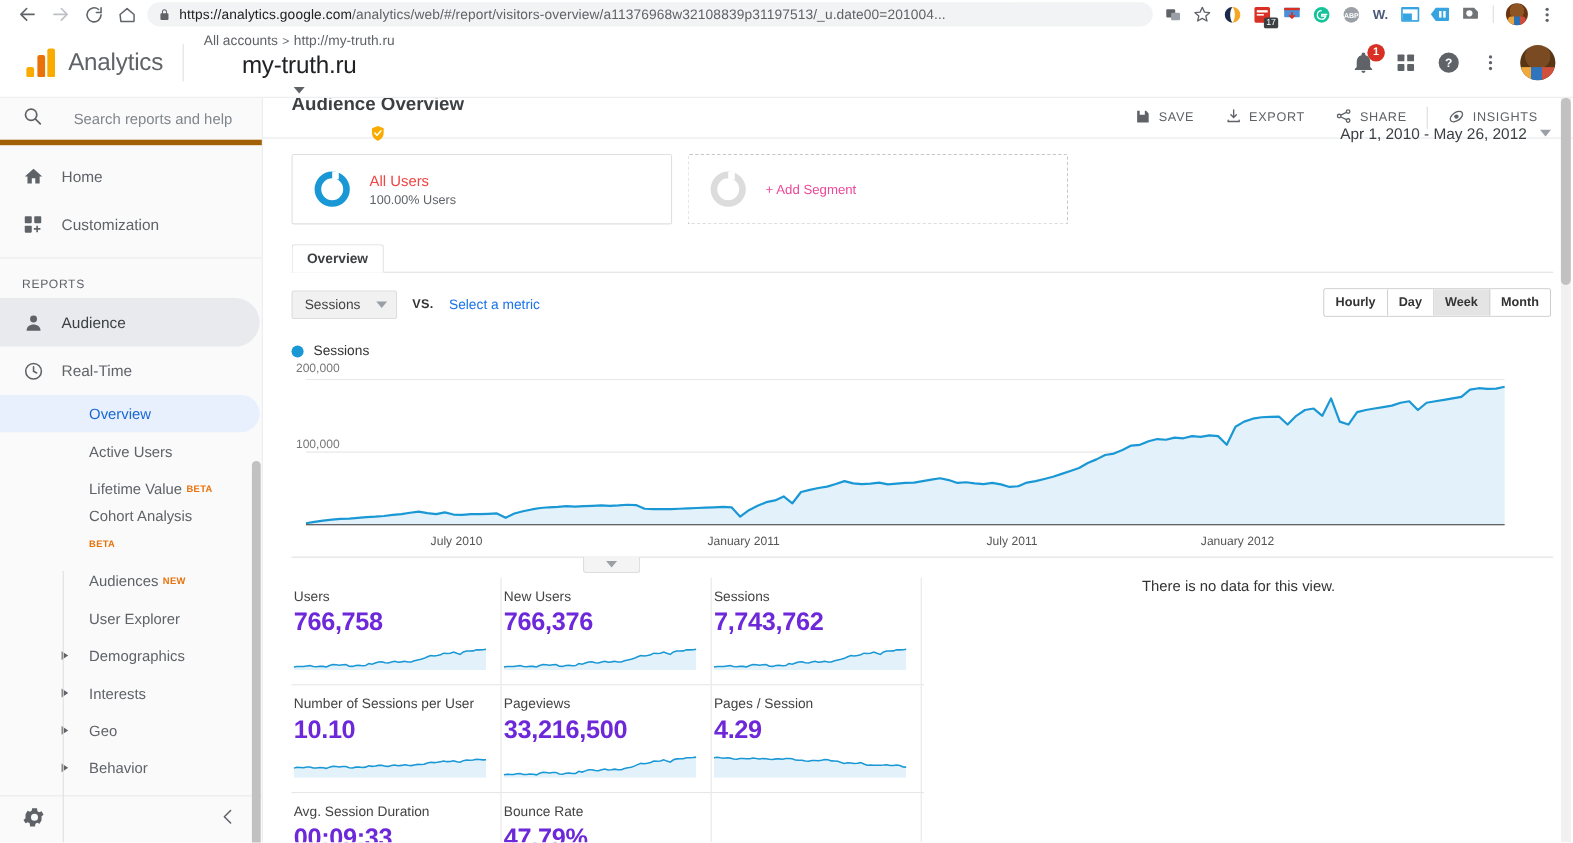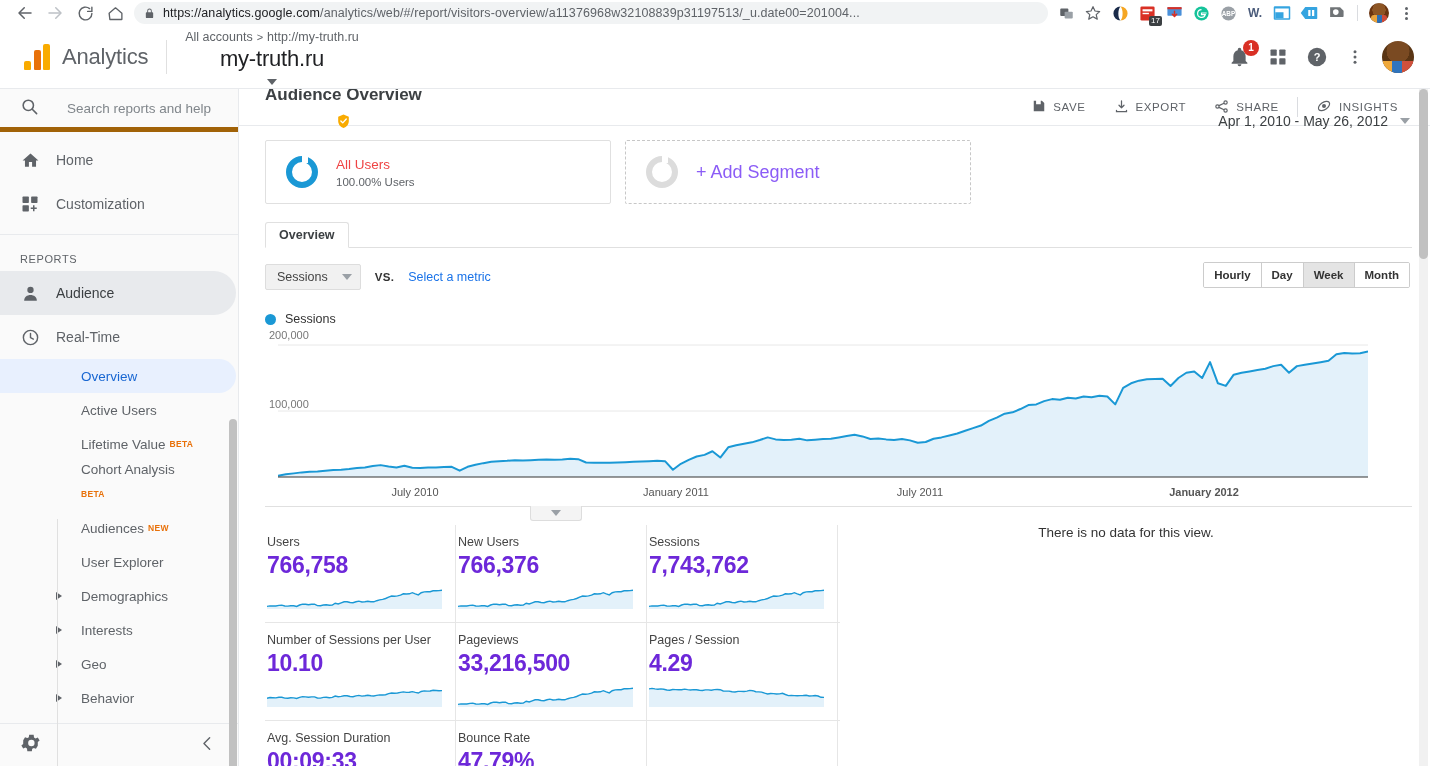--- a/index.html
+++ b/index.html
@@ -214,21 +214,21 @@
   }
   .segment-card.dashed { border:1px dashed #c7c7c7; }
   .donut {
     width:32px; height:32px; border-radius:50%;
     border:6px solid #1a98d5; position:relative;
   }
   .donut:after{ content:""; position:absolute; top:-6px; right:4px; width:6px; height:7px; background:#fff; }
   .donut.grey { border-color:#dcdcdc; }
   .seg-name { font-size:13.5px; color:#ef4444; line-height:1.4; }
   .seg-sub { font-size:11.5px; color:#5f6368; margin-top:1px; }
-  .seg-add { font-size:18px; color:#8b5cf6; }
+  .seg-add { font-size:12px; color:#ec4899; }
   .date-range {
     position:absolute; right:20px; top:24px;
     display:flex; align-items:center; gap:12px;
     font-size:14px; color:#3c4043; cursor:pointer;
   }
   .caret-grey {
     width:0;height:0;border-left:5px solid transparent;border-right:5px solid transparent;
     border-top:6px solid #9aa0a6;
   }
 
@@ -696,21 +696,21 @@
         <svg class="chart-svg" id="chart-svg" width="1090" height="148" viewBox="0 0 1090 148" style="position:absolute; left:13px; top:3px;">
             <line x1="0" x2="1090" y1="74" y2="74" stroke="#e8e8e8" stroke-width="1"></line>
             <line x1="0" x2="1090" y1="8" y2="8" stroke="#e8e8e8" stroke-width="1"></line>
             <path d="M0.00,138.68 L7.90,137.36 L15.80,136.37 L23.70,135.38 L31.59,134.72 L39.49,134.39 L47.39,133.73 L55.29,133.07 L63.19,132.74 L71.09,132.08 L78.99,131.09 L86.88,130.43 L94.78,129.11 L102.68,128.12 L110.58,129.44 L118.48,130.43 L126.38,128.78 L134.28,130.76 L142.17,131.09 L150.07,130.43 L157.97,130.43 L165.87,130.10 L173.77,129.77 L181.67,133.73 L189.57,129.77 L197.46,127.79 L205.36,126.14 L213.26,124.82 L221.16,124.16 L229.06,123.83 L236.96,123.17 L244.86,123.50 L252.75,123.17 L260.65,122.84 L268.55,122.51 L276.45,122.84 L284.35,122.51 L292.25,121.85 L300.14,122.18 L308.04,125.48 L315.94,125.81 L323.84,125.81 L331.74,125.81 L339.64,125.48 L347.54,125.15 L355.43,124.82 L363.33,124.49 L371.23,124.16 L379.13,123.83 L387.03,124.16 L394.93,132.74 L402.83,126.80 L410.72,122.84 L418.62,119.54 L426.52,117.89 L434.42,114.26 L442.32,120.53 L450.22,110.30 L458.12,108.32 L466.01,106.67 L473.91,105.35 L481.81,103.04 L489.71,100.40 L497.61,102.38 L505.51,103.04 L513.41,102.71 L521.30,101.72 L529.20,103.37 L537.10,102.71 L545.00,102.05 L552.90,101.72 L560.80,100.40 L568.70,99.08 L576.59,97.76 L584.49,99.41 L592.39,102.05 L600.29,101.39 L608.19,102.38 L616.09,103.04 L623.99,102.05 L631.88,103.37 L639.78,105.68 L647.68,105.02 L655.58,101.72 L663.48,100.40 L671.38,98.42 L679.28,96.44 L687.17,93.80 L695.07,91.16 L702.97,88.52 L710.87,83.90 L718.77,80.60 L726.67,76.64 L734.57,75.32 L742.46,72.02 L750.36,68.06 L758.26,67.40 L766.16,64.10 L774.06,62.12 L781.96,62.78 L789.86,60.80 L797.75,61.46 L805.65,59.48 L813.55,60.14 L821.45,58.82 L829.35,59.48 L837.25,67.40 L845.14,50.90 L853.04,46.28 L860.94,43.64 L868.84,42.32 L876.74,41.99 L884.64,41.66 L892.54,48.92 L900.43,41.00 L908.33,35.72 L916.23,34.40 L924.13,41.00 L932.03,25.16 L939.93,46.28 L947.83,48.92 L955.72,37.70 L963.62,35.72 L971.52,34.40 L979.42,33.08 L987.32,31.76 L995.22,29.12 L1003.12,27.80 L1011.01,35.72 L1018.91,29.12 L1026.81,27.80 L1034.71,26.48 L1042.61,25.16 L1050.51,23.84 L1058.41,17.24 L1066.30,15.92 L1074.20,16.58 L1082.10,16.25 L1090.00,14.60 L1090,140 L0,140 Z" fill="#e3f1fa"></path>
             <path d="M0.00,138.68 L7.90,137.36 L15.80,136.37 L23.70,135.38 L31.59,134.72 L39.49,134.39 L47.39,133.73 L55.29,133.07 L63.19,132.74 L71.09,132.08 L78.99,131.09 L86.88,130.43 L94.78,129.11 L102.68,128.12 L110.58,129.44 L118.48,130.43 L126.38,128.78 L134.28,130.76 L142.17,131.09 L150.07,130.43 L157.97,130.43 L165.87,130.10 L173.77,129.77 L181.67,133.73 L189.57,129.77 L197.46,127.79 L205.36,126.14 L213.26,124.82 L221.16,124.16 L229.06,123.83 L236.96,123.17 L244.86,123.50 L252.75,123.17 L260.65,122.84 L268.55,122.51 L276.45,122.84 L284.35,122.51 L292.25,121.85 L300.14,122.18 L308.04,125.48 L315.94,125.81 L323.84,125.81 L331.74,125.81 L339.64,125.48 L347.54,125.15 L355.43,124.82 L363.33,124.49 L371.23,124.16 L379.13,123.83 L387.03,124.16 L394.93,132.74 L402.83,126.80 L410.72,122.84 L418.62,119.54 L426.52,117.89 L434.42,114.26 L442.32,120.53 L450.22,110.30 L458.12,108.32 L466.01,106.67 L473.91,105.35 L481.81,103.04 L489.71,100.40 L497.61,102.38 L505.51,103.04 L513.41,102.71 L521.30,101.72 L529.20,103.37 L537.10,102.71 L545.00,102.05 L552.90,101.72 L560.80,100.40 L568.70,99.08 L576.59,97.76 L584.49,99.41 L592.39,102.05 L600.29,101.39 L608.19,102.38 L616.09,103.04 L623.99,102.05 L631.88,103.37 L639.78,105.68 L647.68,105.02 L655.58,101.72 L663.48,100.40 L671.38,98.42 L679.28,96.44 L687.17,93.80 L695.07,91.16 L702.97,88.52 L710.87,83.90 L718.77,80.60 L726.67,76.64 L734.57,75.32 L742.46,72.02 L750.36,68.06 L758.26,67.40 L766.16,64.10 L774.06,62.12 L781.96,62.78 L789.86,60.80 L797.75,61.46 L805.65,59.48 L813.55,60.14 L821.45,58.82 L829.35,59.48 L837.25,67.40 L845.14,50.90 L853.04,46.28 L860.94,43.64 L868.84,42.32 L876.74,41.99 L884.64,41.66 L892.54,48.92 L900.43,41.00 L908.33,35.72 L916.23,34.40 L924.13,41.00 L932.03,25.16 L939.93,46.28 L947.83,48.92 L955.72,37.70 L963.62,35.72 L971.52,34.40 L979.42,33.08 L987.32,31.76 L995.22,29.12 L1003.12,27.80 L1011.01,35.72 L1018.91,29.12 L1026.81,27.80 L1034.71,26.48 L1042.61,25.16 L1050.51,23.84 L1058.41,17.24 L1066.30,15.92 L1074.20,16.58 L1082.10,16.25 L1090.00,14.60" fill="none" stroke="#1a98d5" stroke-width="2" stroke-linejoin="round"></path>
             <line x1="0" x2="1090" y1="140" y2="140" stroke="#333" stroke-width="1"></line>
           </svg>
         <div class="xlab" style="left:150px;">July 2010</div>
         <div class="xlab" style="left:411px;text-align:right;">January 2011</div>
         <div class="xlab" style="left:655px;">July 2011</div>
-        <div class="xlab" style="left:939px;font-weight:bold;">January 2012</div>
+        <div class="xlab" style="left:860px;">January 2012</div>
       </div>
 
       <div class="chart-bottom-rule">
         <div class="expander">
           <span class="caret-grey"></span>
         </div>
       </div>
 
       <div class="cards-wrap">
         <div class="cards-left">

